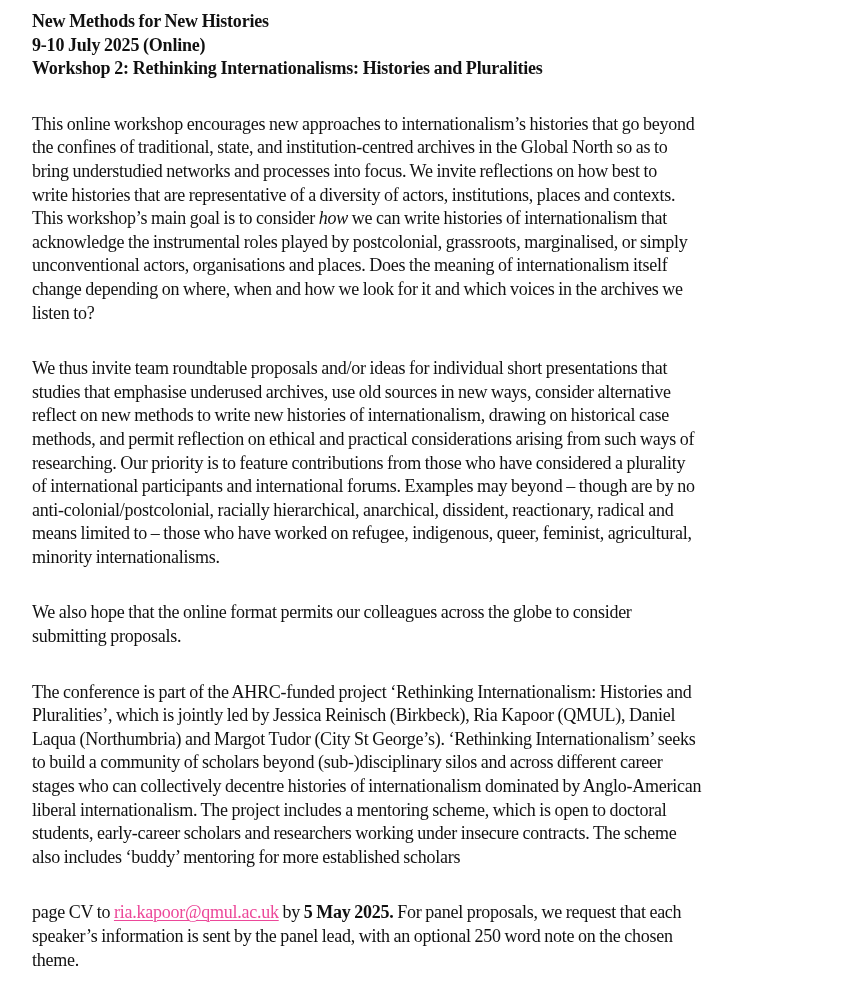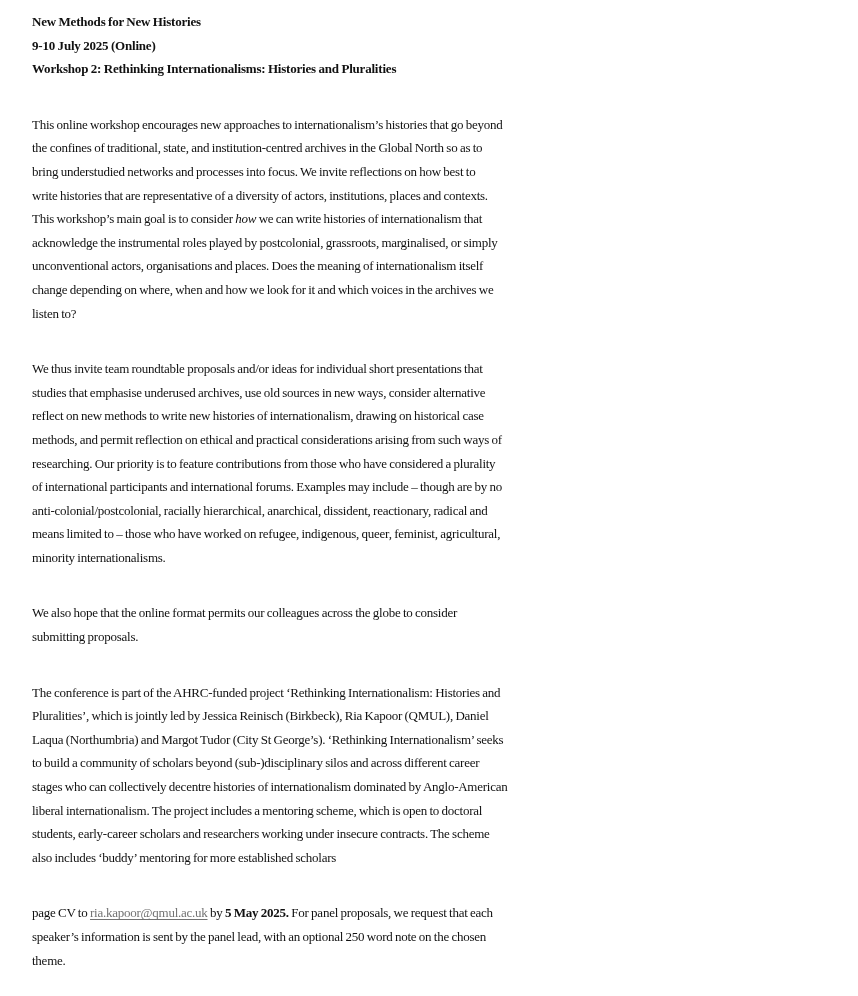--- a/index.html
+++ b/index.html
@@ -16,38 +16,38 @@
       color: #111111;
     }
     .page {
       position: absolute;
       left: 32px;
       top: 10px;
       width: 800px;
     }
     .line {
       display: block;
-      font-size: 13px;
+      font-size: 18px;
       line-height: 23.6px;
       height: 23.6px;
       white-space: nowrap;
       letter-spacing: -0.25px;
       word-spacing: -0.5px;
     }
     .heading .line {
       font-weight: bold;
       letter-spacing: -0.2px;
     }
     .para {
       margin-top: 32px;
     }
     .em { font-style: italic; }
     .strong { font-weight: bold; }
     a.email {
-      color: #737373;
+      color: #ec4899;
       text-decoration: underline;
       text-decoration-thickness: 1px;
       text-underline-offset: 2px;
     }
   </style>
 </head>
 <body>
 
 <div class="page">
 
@@ -68,21 +68,21 @@
     <span class="line">change depending on where, when and how we look for it and which voices in the archives we</span>
     <span class="line">listen to?</span>
   </div>
 
   <div class="para">
     <span class="line">We thus invite team roundtable proposals and/or ideas for individual short presentations that</span>
     <span class="line">studies that emphasise underused archives, use old sources in new ways, consider alternative</span>
     <span class="line">reflect on new methods to write new histories of internationalism, drawing on historical case</span>
     <span class="line">methods, and permit reflection on ethical and practical considerations arising from such ways of</span>
     <span class="line">researching. Our priority is to feature contributions from those who have considered a plurality</span>
-    <span class="line">of international participants and international forums. Examples may include – though are by no</span>
+    <span class="line">of international participants and international forums. Examples may beyond – though are by no</span>
     <span class="line">anti-colonial/postcolonial, racially hierarchical, anarchical, dissident, reactionary, radical and</span>
     <span class="line">means limited to – those who have worked on refugee, indigenous, queer, feminist, agricultural,</span>
     <span class="line">minority internationalisms.</span>
   </div>
 
   <div class="para">
     <span class="line">We also hope that the online format permits our colleagues across the globe to consider</span>
     <span class="line">submitting proposals.</span>
   </div>
 

